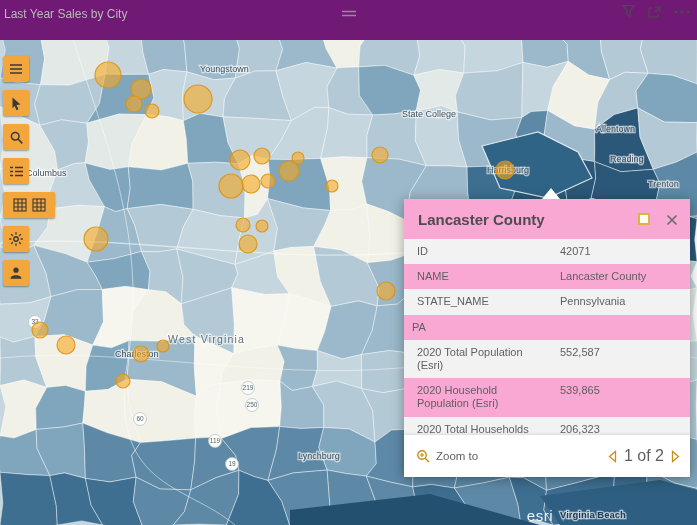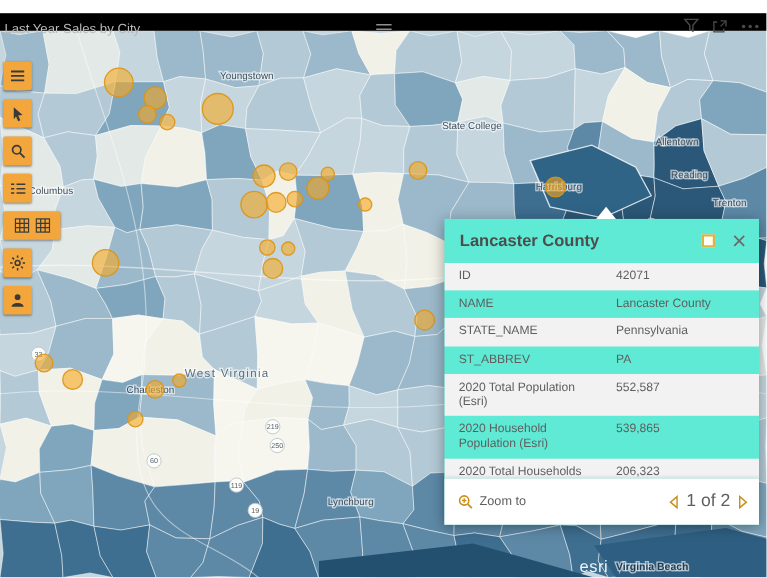--- a/index.html
+++ b/index.html
@@ -1,40 +1,40 @@
 <!DOCTYPE html>
 <html><head>
 <meta charset="utf-8">
 <style>
   *{margin:0;padding:0;box-sizing:border-box}
   html,body{background:#fff}
   body{font-family:"Liberation Sans",sans-serif}
   #stage{position:relative;width:697px;height:525px;background:#fff;overflow:hidden}
 
   
-  .vheader{position:absolute;top:12px;left:0;right:0;height:16px;background:#000000;z-index:30}
+  .vheader{position:absolute;top:0;left:0;right:0;height:40px;background:#701a75;z-index:30}
   .vtitle{position:absolute;left:4px;top:7px;font-size:12px;color:#b9b9b9;white-space:nowrap}
   .vhandle{position:absolute;left:50%;top:4px;transform:translateX(-50%);cursor:grab}
   .vicons{position:absolute;right:6px;top:4px;display:flex;gap:11px;align-items:center}
   .vicons span{display:flex;align-items:center;cursor:pointer}
 
   
   #map-wrap{position:absolute;top:28px;left:0;width:554px;height:497px;background:#c6d6de}
   #map-svg{display:block}
   .esri{position:absolute;right:1px;bottom:1px;font-size:15px;font-weight:normal;letter-spacing:.5px;
         color:rgba(255,255,255,.92);z-index:15}
 
   
   .toolbar{position:absolute;left:3px;top:56px;z-index:25;display:flex;flex-direction:column;gap:8px;align-items:flex-start}
   .tbtn{width:26px;height:26px;background:#F2A63C;border:none;border-radius:2px;display:flex;align-items:center;
         justify-content:center;box-shadow:0 1px 2px rgba(0,0,0,.35);cursor:pointer;padding:0}
   .tbtn.wide{width:52px;gap:5px}
 
   
-  .popup{position:absolute;left:404px;top:199px;width:286px;background:#5eead4;z-index:40;
+  .popup{position:absolute;left:404px;top:199px;width:286px;background:#f9a8d4;z-index:40;
          box-shadow:0 2px 12px rgba(0,0,0,.35)}
   .ptr{position:absolute;top:-11px;left:138px;width:0;height:0;border-left:9px solid transparent;
        border-right:9px solid transparent;border-bottom:11px solid #fff}
   .phead{display:flex;align-items:flex-start;padding:12px 12px 9px 14px}
   .ptitle{flex:1;font-size:15px;font-weight:bold;color:#4d4d4d}
   .dock{width:12px;height:12px;border:2px solid #D9B44A;background:#fffdf2;margin:2px 16px 0 0;cursor:pointer}
   .pclose{cursor:pointer;margin-top:1px}
   .prows{height:196px;overflow:hidden}
   .prow{display:flex;align-items:flex-start;font-size:11px;color:#5f5f5f}
   .prow.odd{background:#f2f2f2}
@@ -410,21 +410,20 @@
         </div>
         <div class="prow even">
           <div class="plabel">NAME</div>
           <div class="pvalue">Lancaster County</div>
         </div>
         <div class="prow odd">
           <div class="plabel">STATE_NAME</div>
           <div class="pvalue">Pennsylvania</div>
         </div>
         <div class="prow even">
-          <div class="plabel">ST_ABBREV</div>
           <div class="pvalue">PA</div>
         </div>
         <div class="prow odd">
           <div class="plabel">2020 Total Population (Esri)</div>
           <div class="pvalue">552,587</div>
         </div>
         <div class="prow even">
           <div class="plabel">2020 Household Population (Esri)</div>
           <div class="pvalue">539,865</div>
         </div>

